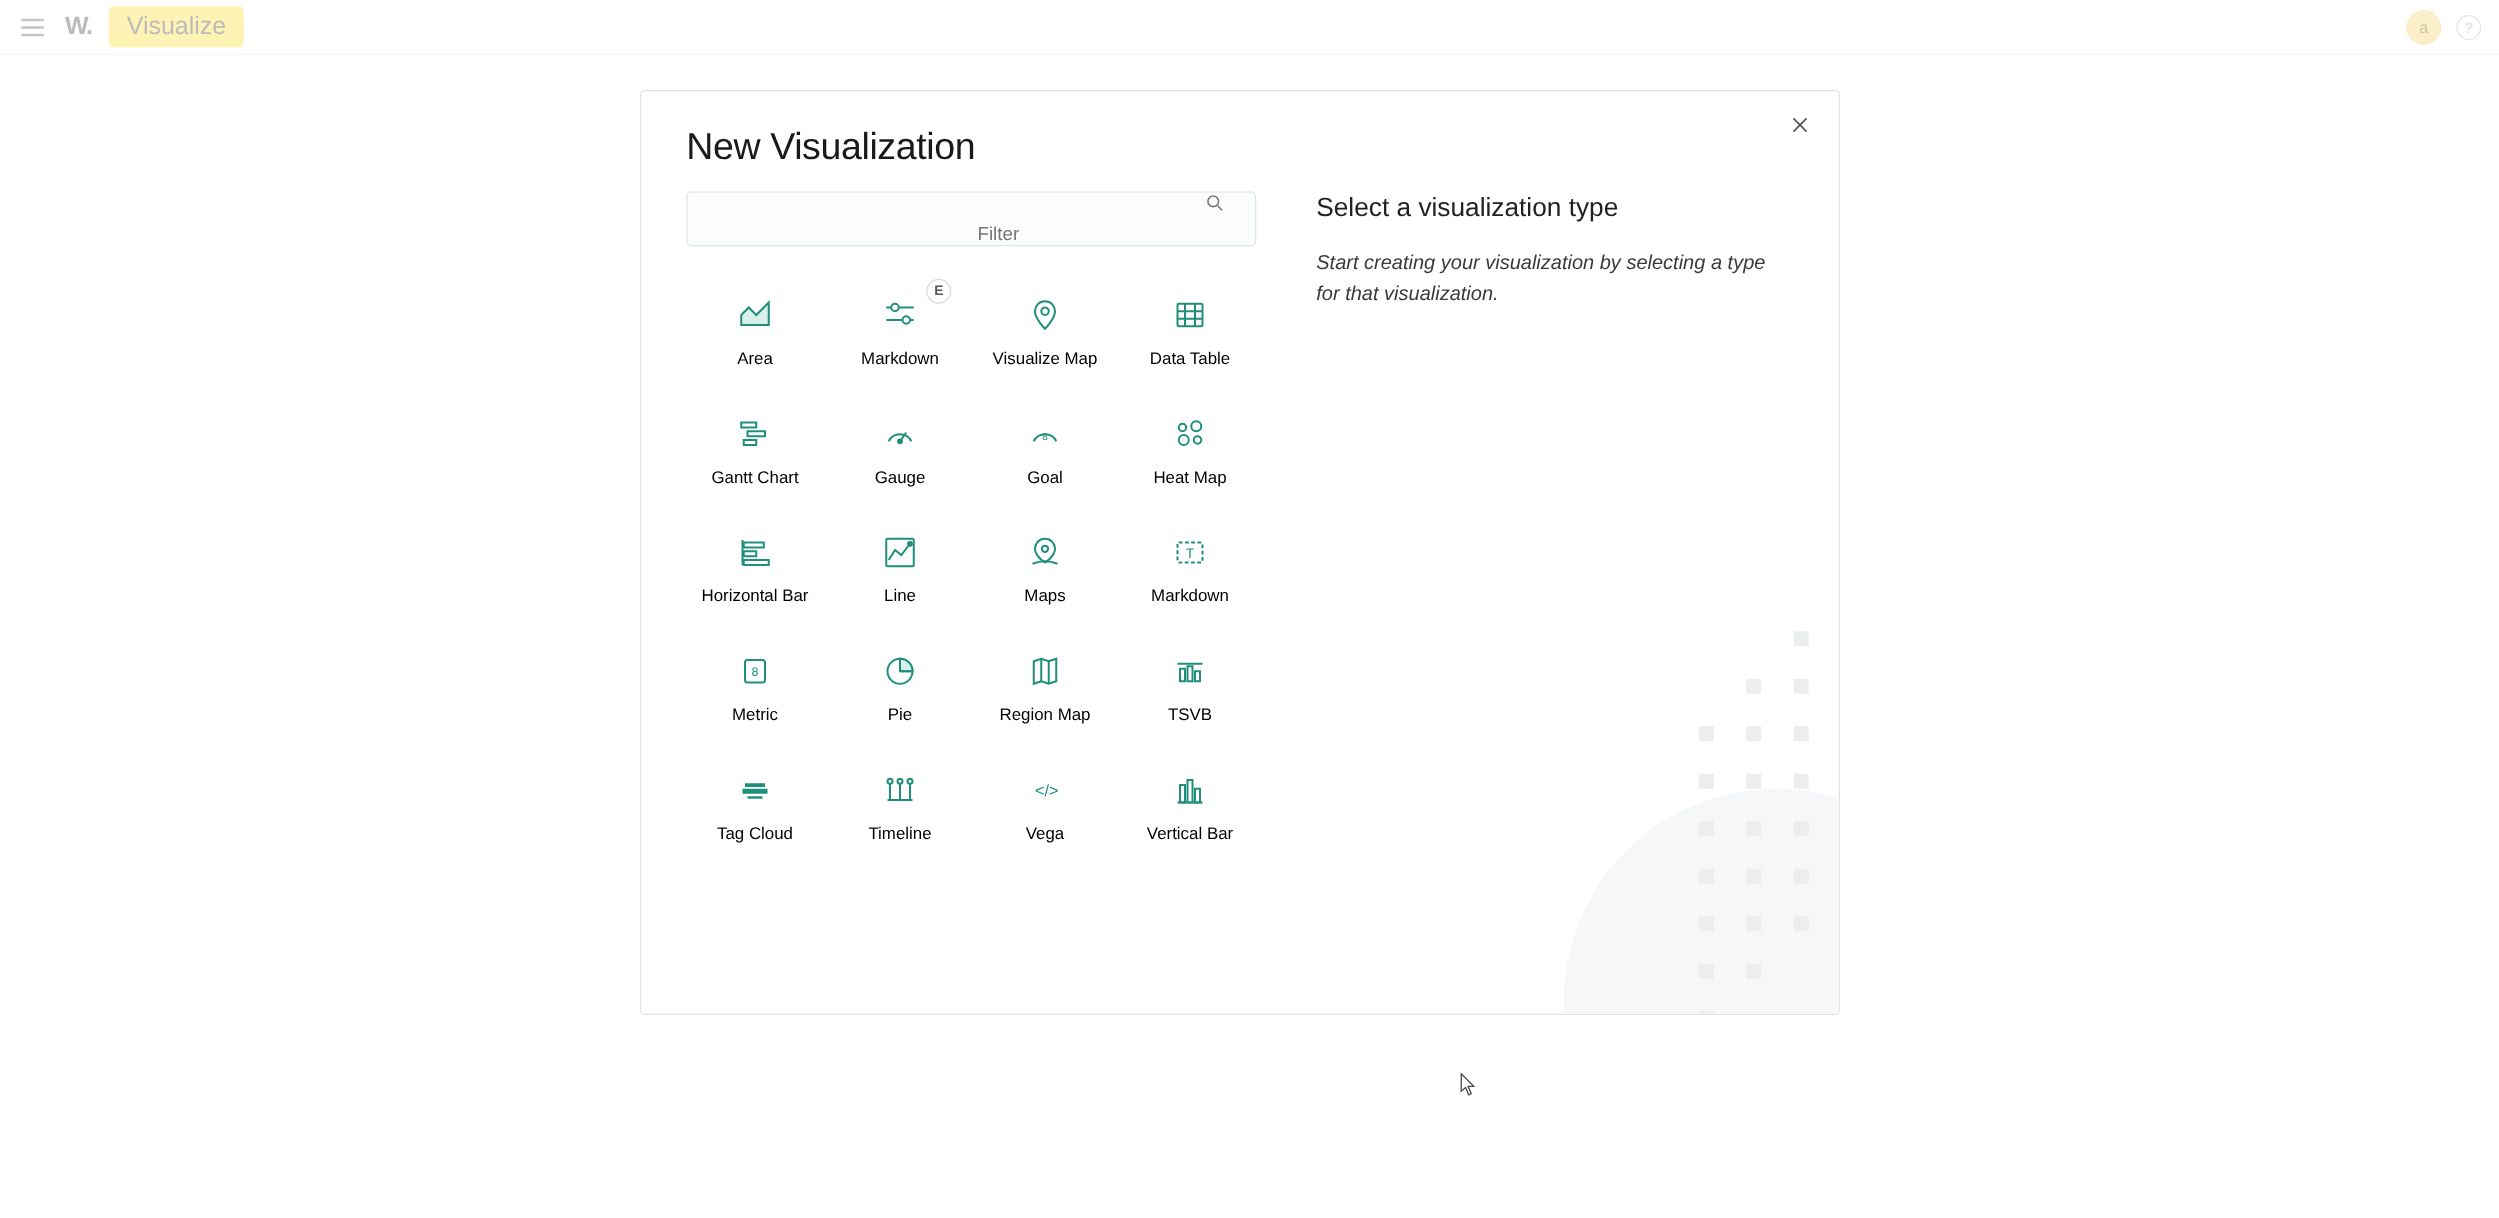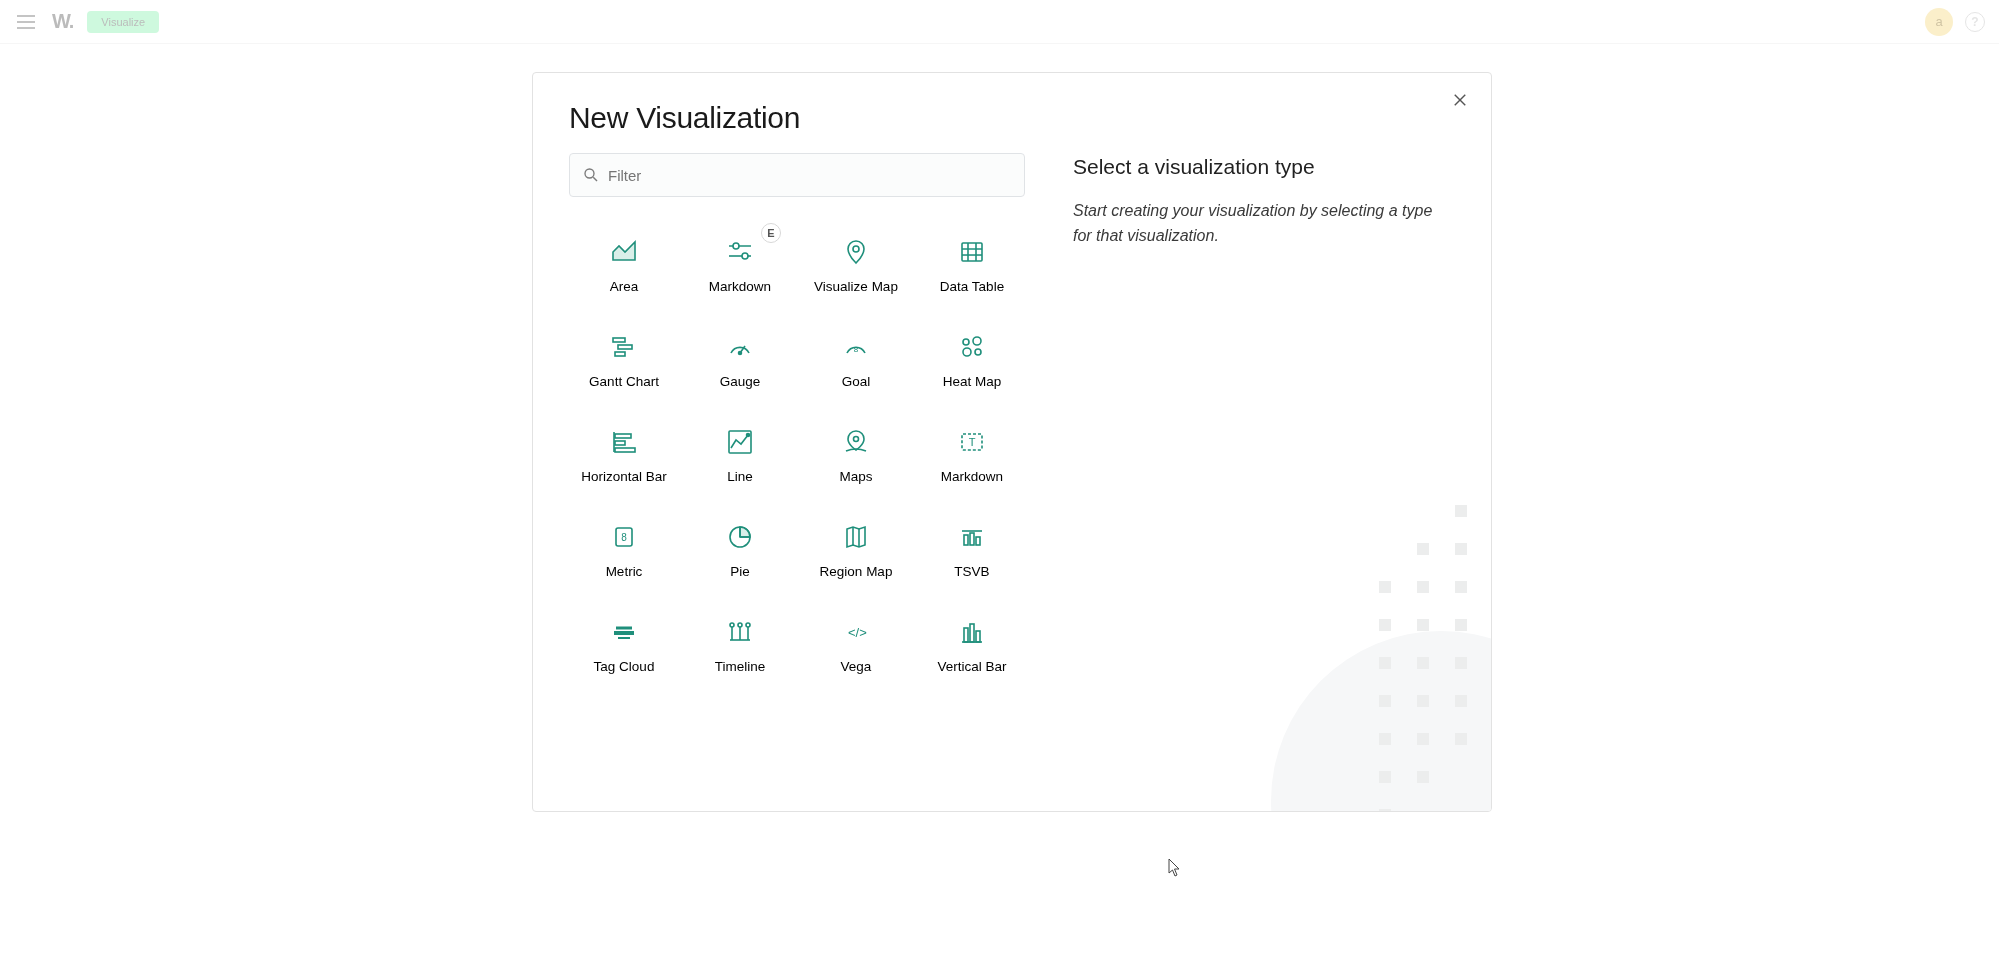--- a/index.html
+++ b/index.html
@@ -23,21 +23,21 @@
   .hamburger {
     width: 24px; height: 24px;
     display:flex; flex-direction:column; justify-content:center; gap:4px;
     cursor:pointer; color:#6b6b6b;
   }
   .hamburger span { height:2px; background:#6b6b6b; width:18px; margin:0 auto;}
   .logo {
     font-weight:700; color:#555; font-size:20px; letter-spacing:-1px;
   }
   .breadcrumb-chip {
-    background:#86efac; color:#555; font-size:11px;
+    background:#fde047; color:#555; font-size:20px;
     padding:5px 14px; border-radius:4px; cursor:pointer;
   }
   .topbar-right { margin-left:auto; display:flex; align-items:center; gap:12px;}
   .avatar {
     width:28px; height:28px; border-radius:50%;
     background:#f5d77a; color:#8a6d1c;
     display:flex; align-items:center; justify-content:center;
     font-size:13px; font-weight:500;
   }
   .help-icon {
@@ -49,21 +49,21 @@
   
   .dim {
     position:absolute; inset:0;
     background:rgba(255,255,255,0.6);
     pointer-events:none;
   }
 
   
   .modal {
     position:absolute;
-    left:532px; top:72px;
+    left:512px; top:72px;
     width:960px; height:740px;
     background:#fff;
     border:1px solid #e2e2e2;
     border-radius:4px;
     display:flex;
     flex-direction:column;
     overflow:hidden;
   }
   .modal-header {
     padding:28px 36px 18px 36px;
@@ -79,23 +79,24 @@
     color:#555; font-size:18px;
     display:flex;align-items:center;justify-content:center;
   }
   .modal-body { flex:1; display:flex; overflow:hidden;}
   .left-panel {
     width:500px; padding:0 0 0 36px;
     display:flex; flex-direction:column;
   }
   .filter-wrap {
     border:1px solid #e0e3e6; border-radius:4px;
-    height:44px; display:flex; align-items:center;
-    padding:0 12px; gap:8px; background:#fbfcfc;
+    height:44px; display:flex; align-items:flex-end;
+    padding:0 23px; gap:8px; background:#fbfcfc;
     margin-right:8px;
+    flex-direction:column;
   }
   .filter-wrap svg { width:18px; height:18px; color:#7a7a7a;}
   .filter-input {
     border:none; outline:none; background:transparent;
     font-size:15px; color:#333; flex:1;
   }
   .viz-scroll {
     margin-top:14px; flex:1; overflow-y:auto;
     padding-right:6px;
     scrollbar-width:thin;

